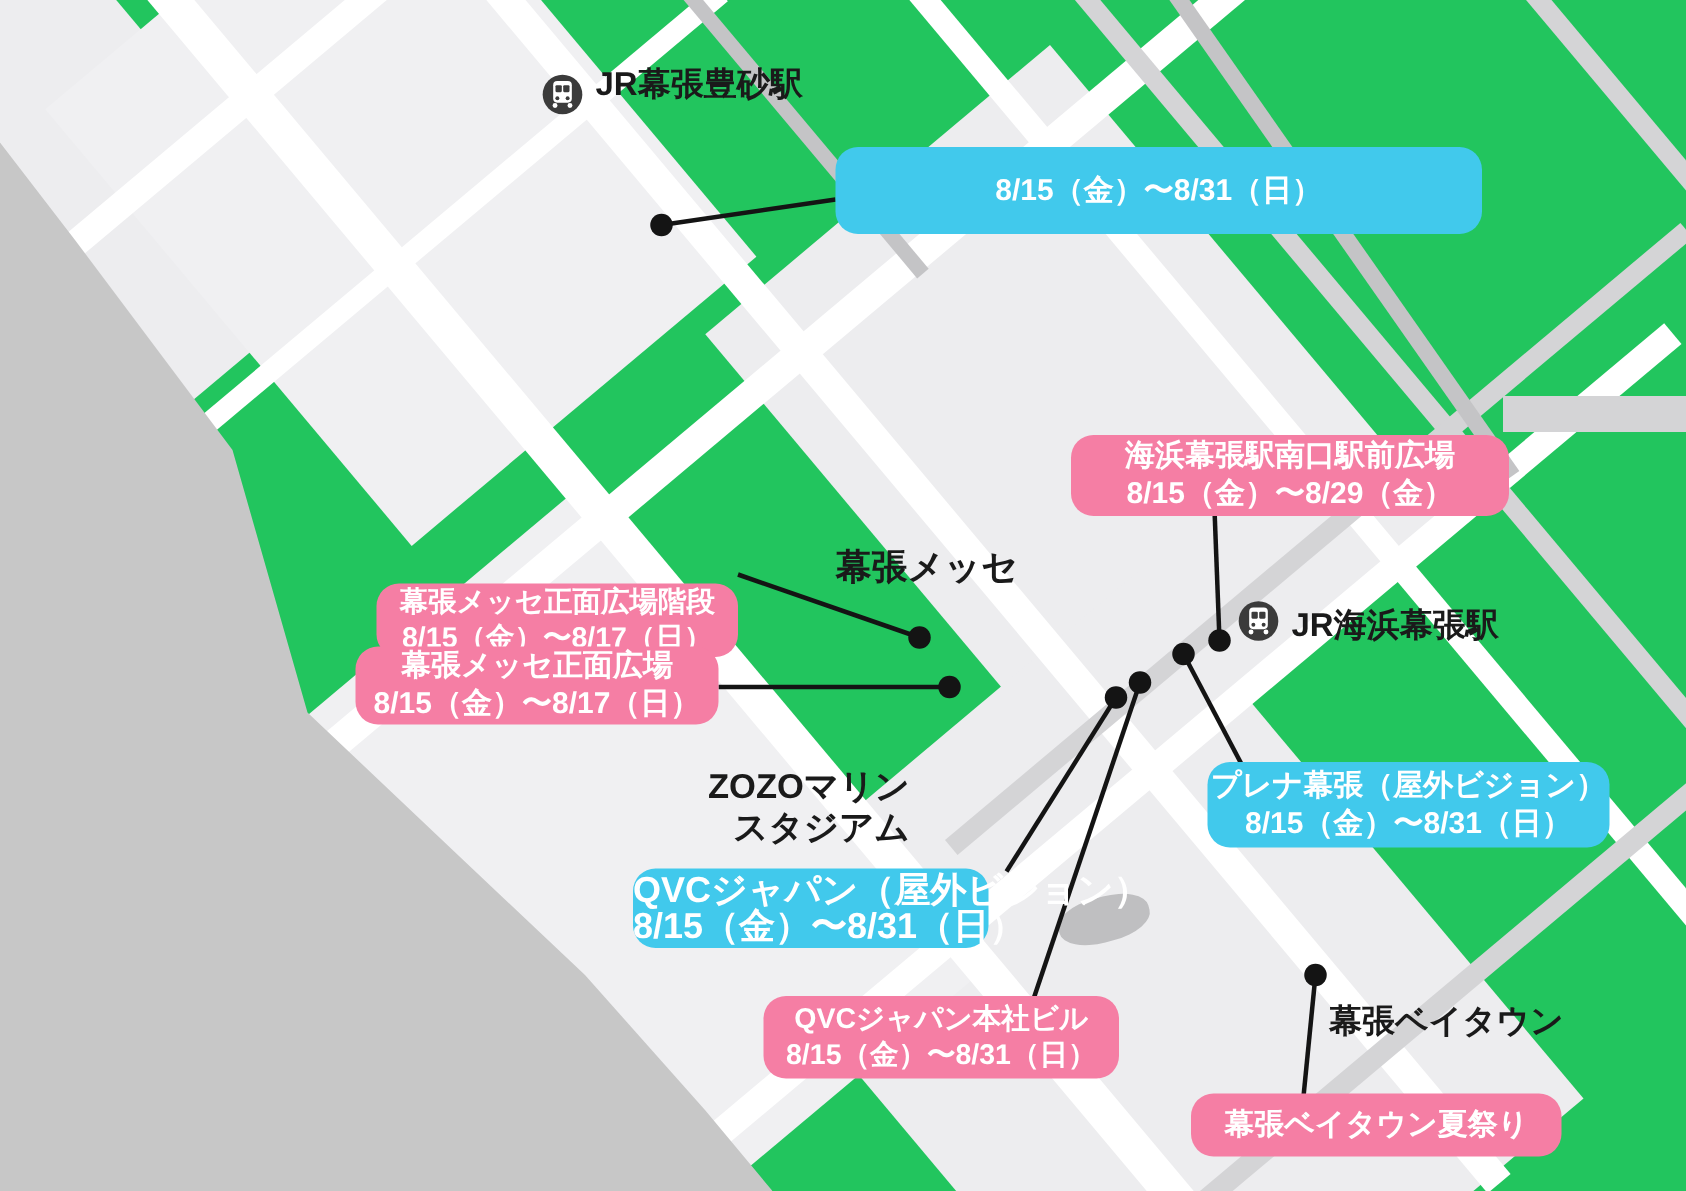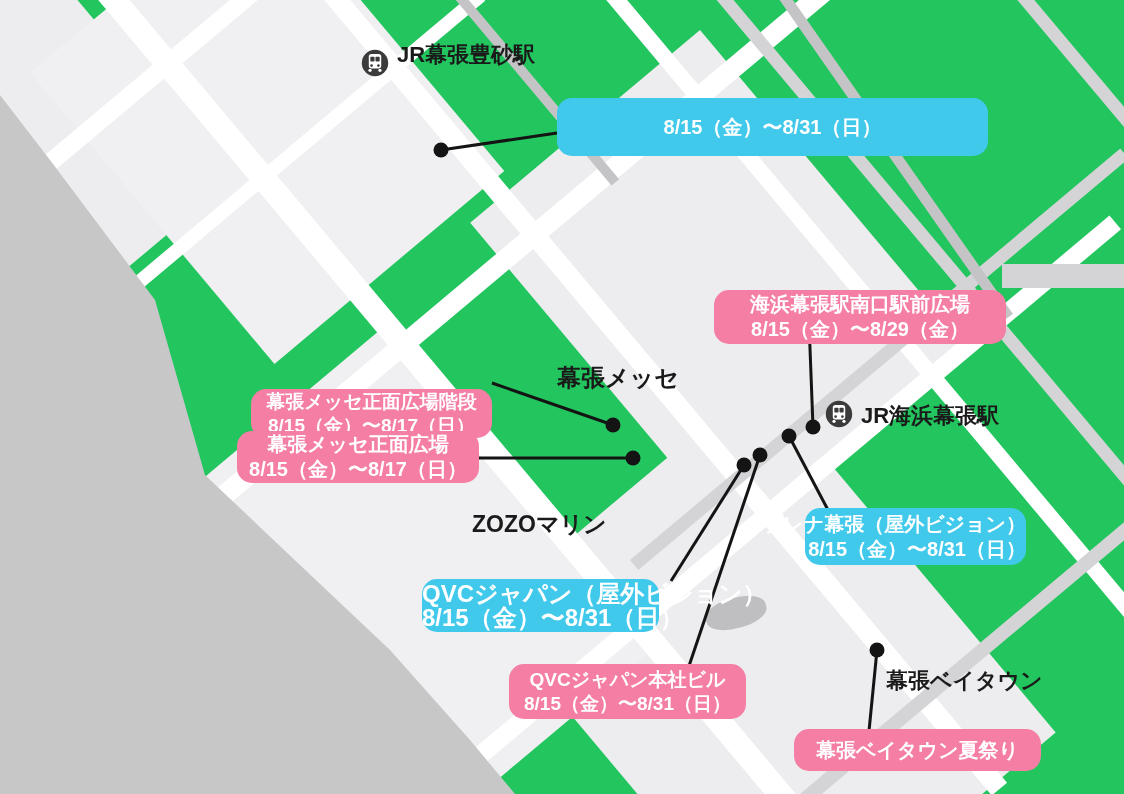--- a/index.html
+++ b/index.html
@@ -112,20 +112,21 @@
         <circle cx="11.6" cy="27.4" r="2.1" fill="#fff"></circle>
         <circle cx="24.4" cy="27.4" r="2.1" fill="#fff"></circle>
       </svg>
     </span>
     <span class="slabel">JR海浜幕張駅</span>
   </div>
 
   <div class="maplabel" style="left:557px;top:362px;font-size:24px;">幕張メッセ</div>
   <div class="maplabel" style="left:472px;top:511px;font-size:23px;line-height:27px;">
     <div>ZOZOマリン</div>
+    <div>スタジアム</div>
   </div>
   <div class="maplabel" style="left:886px;top:666px;font-size:22px;">幕張ベイタウン</div>
 
   <div class="callout cyan" style="left:557px;top:98px;width:431px;height:58px;">
     <div>8/15（金）〜8/31（日）</div>
   </div>
 
   <div class="callout pink" style="left:714px;top:242px;width:292px;height:54px;margin-top:48px;">
     <div>海浜幕張駅南口駅前広場</div>
     <div>8/15（金）〜8/29（金）</div>
@@ -134,21 +135,21 @@
   <div class="callout pink" style="left:251px;top:355px;width:241px;height:49px;font-size:19px;line-height:24px;margin-top:34px;">
     <div>幕張メッセ正面広場階段</div>
     <div>8/15（金）〜8/17（日）</div>
   </div>
 
   <div class="callout pink" style="left:237px;top:431px;width:242px;height:52px;">
     <div>幕張メッセ正面広場</div>
     <div>8/15（金）〜8/17（日）</div>
   </div>
 
-  <div class="callout cyan" style="left:805px;top:508px;width:221px;height:57px;align-items:flex-end;">
+  <div class="callout cyan" style="left:805px;top:508px;width:268px;height:57px;">
     <div>プレナ幕張（屋外ビジョン）</div>
     <div>8/15（金）〜8/31（日）</div>
   </div>
 
   <div class="callout cyan" style="left:422px;top:579px;width:237px;height:53px;font-size:24px;line-height:24px;">
     <div>QVCジャパン（屋外ビジョン）</div>
     <div>8/15（金）〜8/31（日）</div>
   </div>
 
   <div class="callout pink" style="left:509px;top:664px;width:237px;height:55px;font-size:19px;line-height:24px;">

